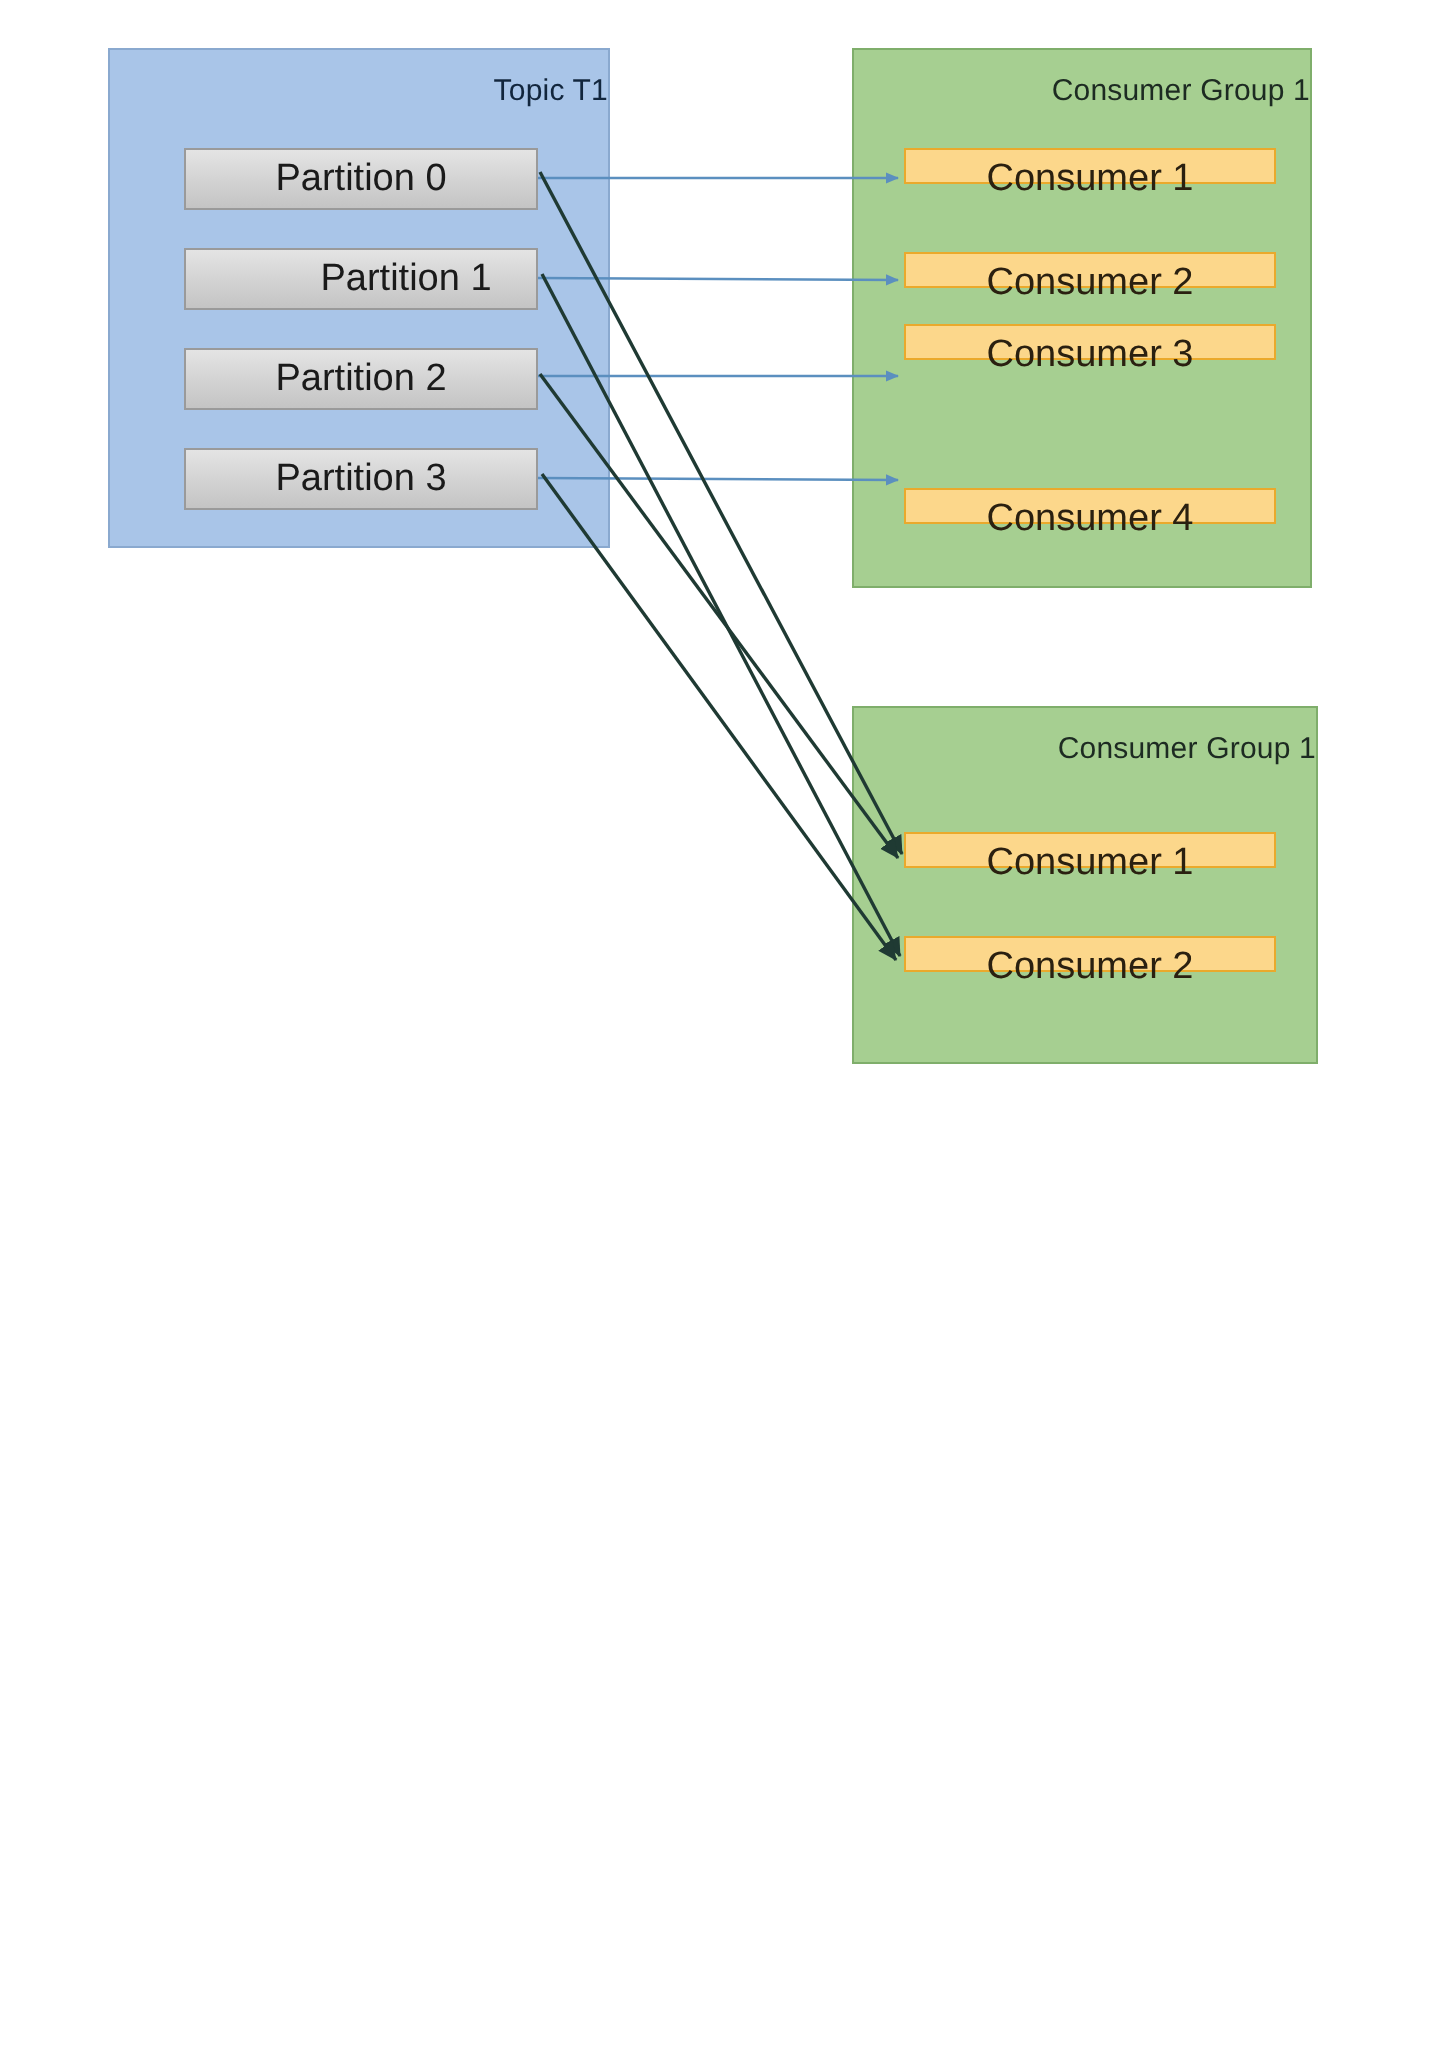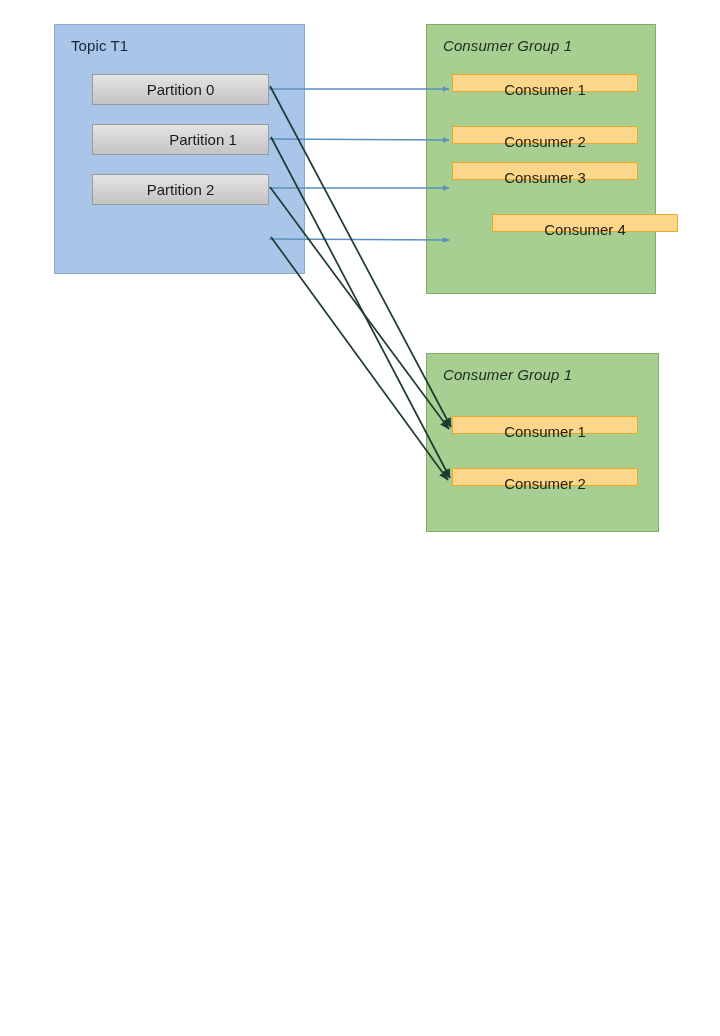--- a/index.html
+++ b/index.html
@@ -66,35 +66,35 @@
     left: 426px;
     top: 353px;
     width: 233px;
     height: 179px;
   }
 
   .box-title {
     position: absolute;
     left: 16px;
     right: 0;
-    text-align: left;
+    text-align: right;
     font-size: 15px;
     color: #1d2b22;
     letter-spacing: 0.1px;
     z-index: 6;
   }
   .topic-title  { top: 12px; color: #12263d; }
-  .cgroup-title { top: 12px; font-style: italic; }
+  .cgroup-title { top: 12px; }
 
   
   .node {
     position: absolute;
     box-sizing: border-box;
     text-align: center;
-    font-size: 15px;
+    font-size: 19px;
     line-height: 30px;
     z-index: 6;
     white-space: nowrap;
   }
 
   .partition-node {
     left: 92px;
     width: 177px;
     height: 31px;
     background: linear-gradient(to bottom, #e4e4e4 0%, #d2d2d2 55%, #c4c4c4 100%);
@@ -118,29 +118,30 @@
 
 <div id="canvas">
 
   <div class="group-box topic-box">
     <div class="box-title topic-title">Topic T1</div>
   </div>
 
   <div class="node partition-node" style="top:74px;">Partition 0</div>
   <div class="node partition-node" style="top:124px;padding-left:45px;">Partition 1</div>
   <div class="node partition-node" style="top:174px;">Partition 2</div>
+  <div class="node partition-node" style="top:224px;">Partition 3</div>
 
   <div class="group-box cgroup-box cgroup1-box">
     <div class="box-title cgroup-title">Consumer Group 1</div>
   </div>
 
   <div class="node consumer-node cg1-consumer" style="top:74px;">Consumer 1</div>
   <div class="node consumer-node cg1-consumer" style="top:126px;">Consumer 2</div>
   <div class="node consumer-node cg1-consumer" style="top:162px;">Consumer 3</div>
-  <div class="node consumer-node cg1-consumer" style="top:214px;margin-left:40px;">Consumer 4</div>
+  <div class="node consumer-node cg1-consumer" style="top:244px;">Consumer 4</div>
 
   <div class="group-box cgroup-box cgroup2-box">
     <div class="box-title cgroup-title">Consumer Group 1</div>
   </div>
 
   <div class="node consumer-node cg2-consumer" style="top:416px;">Consumer 1</div>
   <div class="node consumer-node cg2-consumer" style="top:468px;">Consumer 2</div>
 
   <svg id="arrow-layer" viewBox="0 0 720 1036">
     <defs>

